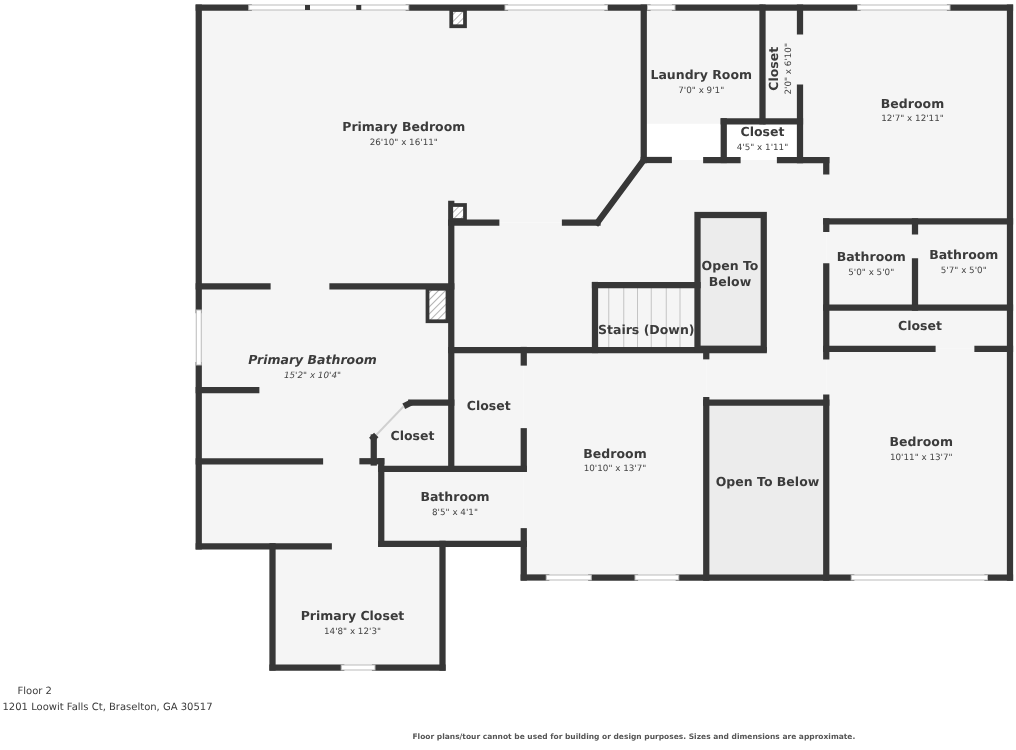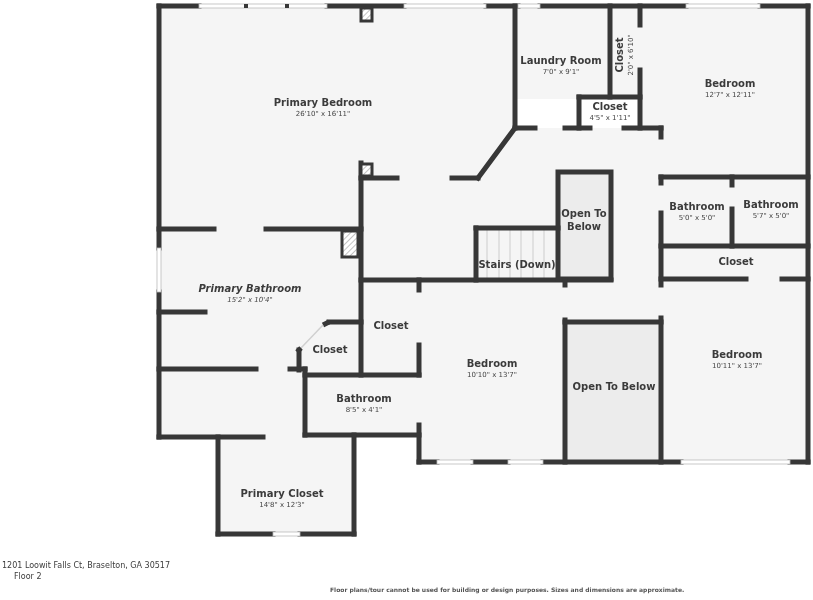--- a/index.html
+++ b/index.html
@@ -218,14 +218,14 @@
 <div class="lbl" style="left:364px;top:404px;">
   <span class="name">Bathroom</span>
   <span class="dim">8'5" x 4'1"</span>
 </div>
 <div class="lbl" style="left:282px;top:463px;margin-top:36px;">
   <span class="name">Primary Closet</span>
   <span class="dim">14'8" x 12'3"</span>
 </div>
 
 <div class="footer" style="left:2px;top:561px;">1201 Loowit Falls Ct, Braselton, GA 30517</div>
-<div class="footer" style="left:2px;top:572px;padding-left:12px;">Floor 2</div>
+<div class="footer" style="left:2px;top:548px;padding-left:12px;">Floor 2</div>
 <div class="footer disclaimer" style="left:330px;top:586px;">Floor plans/tour cannot be used for building or design purposes. Sizes and dimensions are approximate.</div>
 
 </body></html>

